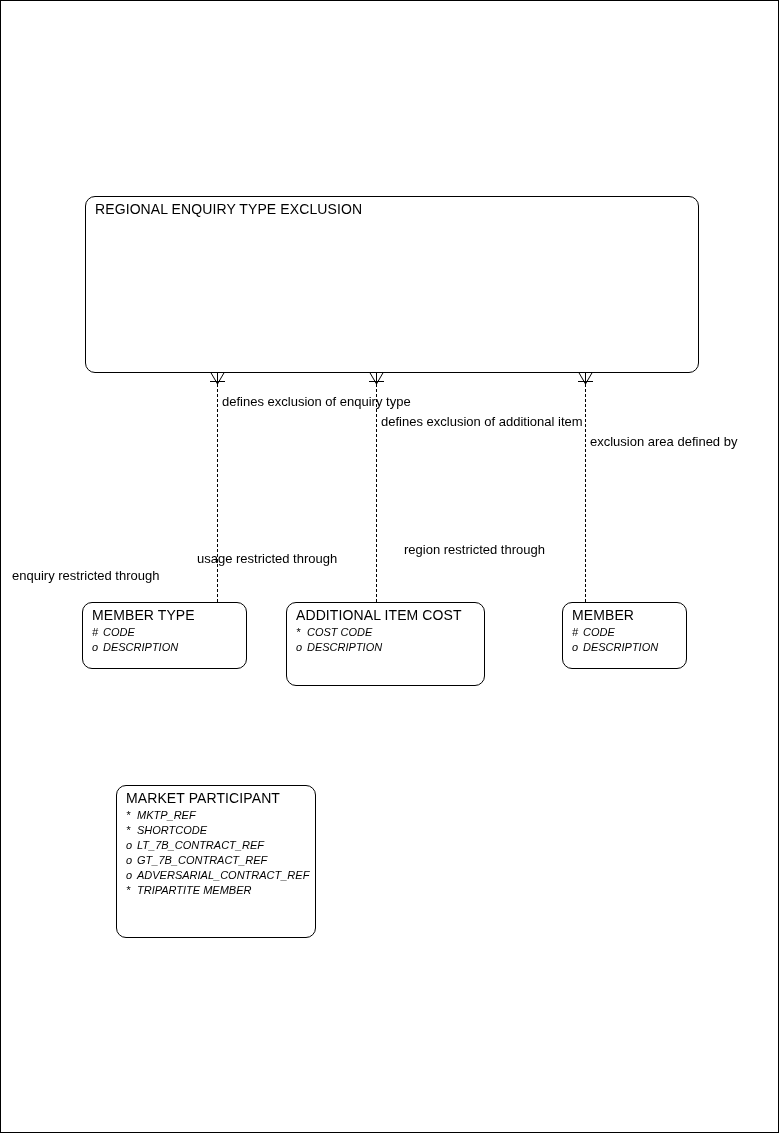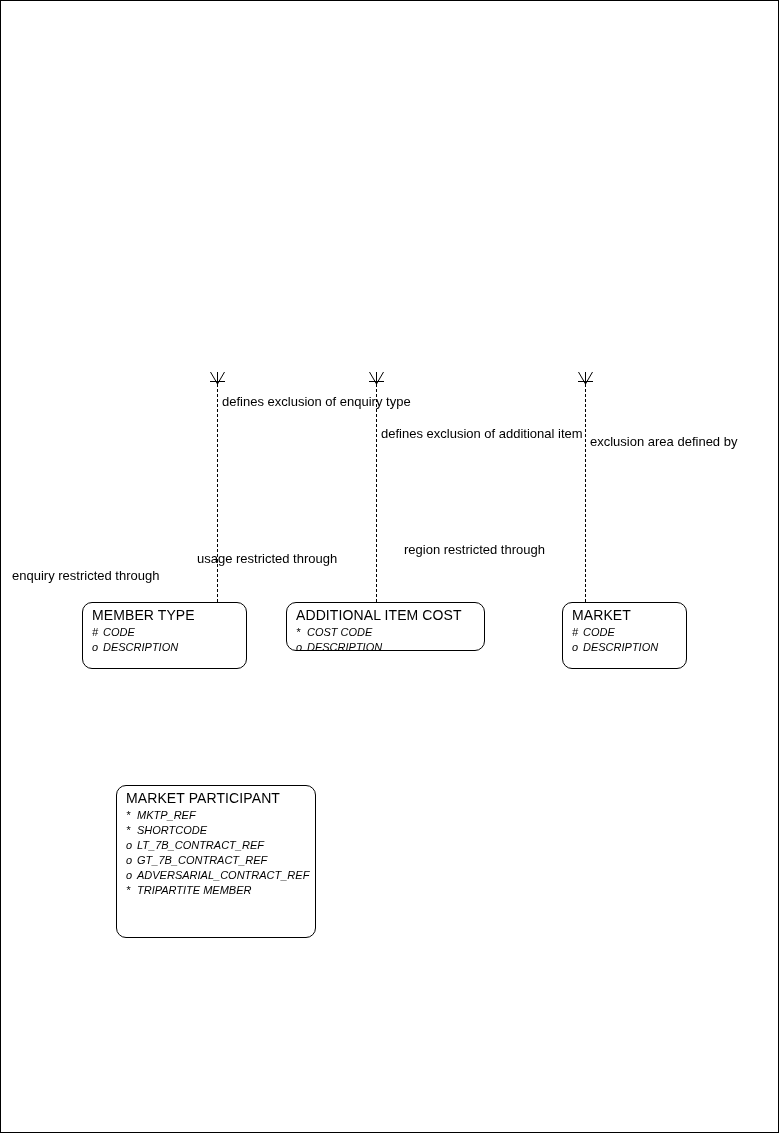--- a/index.html
+++ b/index.html
@@ -89,54 +89,57 @@
     <path d="M10.5 13 L3.5 1 M10.5 13 L10.5 1 M10.5 13 L17.5 1 M3 10.5 L18 10.5" stroke="#000" stroke-width="1" fill="none"></path>
   </svg>
   <svg class="crowfoot" style="left:365px; top:370px;" width="21" height="14" viewBox="0 0 21 14">
     <path d="M10.5 13 L3.5 1 M10.5 13 L10.5 1 M10.5 13 L17.5 1 M3 10.5 L18 10.5" stroke="#000" stroke-width="1" fill="none"></path>
   </svg>
   <svg class="crowfoot" style="left:574px; top:370px;" width="21" height="14" viewBox="0 0 21 14">
     <path d="M10.5 13 L3.5 1 M10.5 13 L10.5 1 M10.5 13 L17.5 1 M3 10.5 L18 10.5" stroke="#000" stroke-width="1" fill="none"></path>
   </svg>
 
   <div class="label" style="left:221px; top:393px;">defines exclusion of enquiry type</div>
-  <div class="label" style="left:380px; top:413px;margin-top:12px;">defines exclusion of additional item</div>
+  <div class="label" style="left:380px; top:413px;">defines exclusion of additional item</div>
   <div class="label" style="left:589px; top:433px;">exclusion area defined by</div>
 
   <div class="label" style="left:11px; top:567px;">enquiry restricted through</div>
   <div class="label" style="left:196px; top:550px;">usage restricted through</div>
   <div class="label" style="left:403px; top:541px;">region restricted through</div>
 
+  <div class="entity" style="left:84px; top:195px; width:614px; height:177px;">
+    <div class="entity-name">REGIONAL ENQUIRY TYPE EXCLUSION</div>
+  </div>
 
   <div class="entity" style="left:81px; top:601px; width:165px; height:67px;">
     <div class="entity-name">MEMBER TYPE</div>
     <div class="attrs">
       <div class="attr">
         <span class="mark">#</span><span>CODE</span>
       </div>
       <div class="attr">
         <span class="mark">o</span><span>DESCRIPTION</span>
       </div>
     </div>
   </div>
 
-  <div class="entity" style="left:285px; top:601px; width:199px; height:49px;">
+  <div class="entity" style="left:285px; top:601px; width:199px; height:84px;">
     <div class="entity-name">ADDITIONAL ITEM COST</div>
     <div class="attrs">
       <div class="attr">
         <span class="mark">*</span><span>COST CODE</span>
       </div>
       <div class="attr">
         <span class="mark">o</span><span>DESCRIPTION</span>
       </div>
     </div>
   </div>
 
   <div class="entity" style="left:561px; top:601px; width:125px; height:67px;">
-    <div class="entity-name">MARKET</div>
+    <div class="entity-name">MEMBER</div>
     <div class="attrs">
       <div class="attr">
         <span class="mark">#</span><span>CODE</span>
       </div>
       <div class="attr">
         <span class="mark">o</span><span>DESCRIPTION</span>
       </div>
     </div>
   </div>
 

